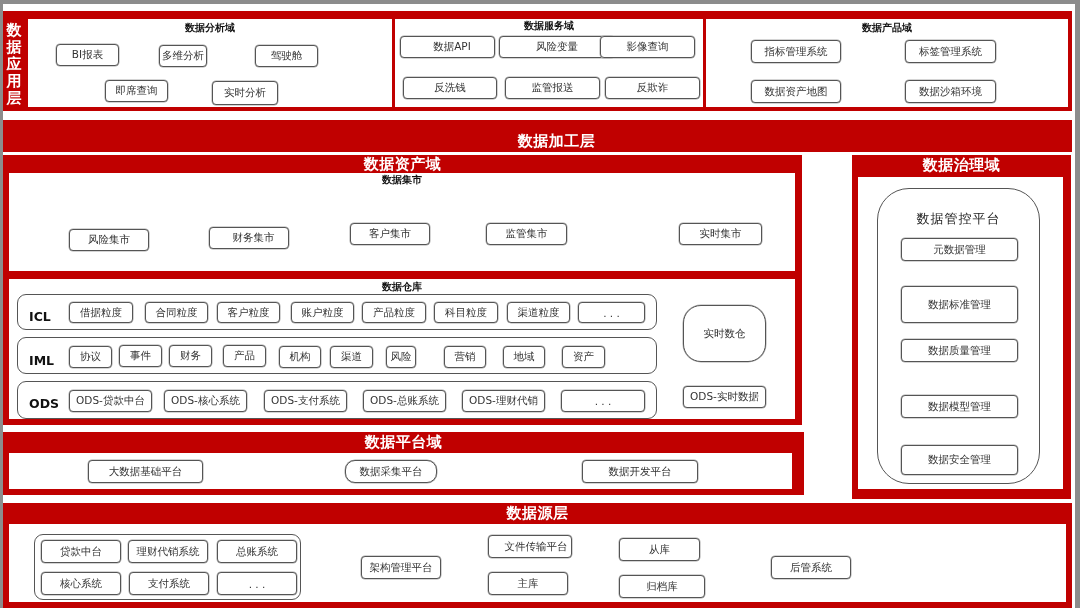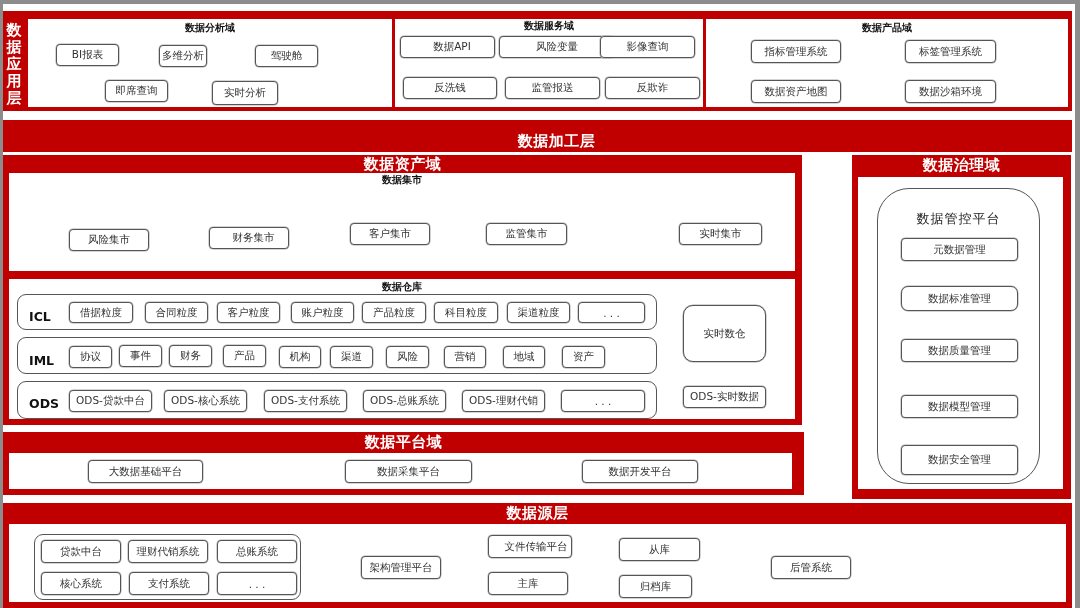--- a/index.html
+++ b/index.html
@@ -128,65 +128,65 @@
 <div class="box" style="left:578px;top:302px;width:67px;height:21px;">. . .</div>
 
 <div class="group" style="left:17px;top:337px;width:640px;height:37px;"></div>
 <div class="row-label" style="left:29px;top:353px;">IML</div>
 <div class="box" style="left:69px;top:346px;width:43px;height:22px;">协议</div>
 <div class="box" style="left:119px;top:345px;width:43px;height:22px;">事件</div>
 <div class="box" style="left:169px;top:345px;width:43px;height:22px;">财务</div>
 <div class="box" style="left:223px;top:345px;width:43px;height:22px;">产品</div>
 <div class="box" style="left:279px;top:346px;width:42px;height:22px;">机构</div>
 <div class="box" style="left:330px;top:346px;width:43px;height:22px;">渠道</div>
-<div class="box" style="left:386px;top:346px;width:43px;height:22px;">风险</div>
+<div class="box" style="left:386px;top:346px;width:30px;height:22px;">风险</div>
 <div class="box" style="left:444px;top:346px;width:42px;height:22px;">营销</div>
 <div class="box" style="left:503px;top:346px;width:42px;height:22px;">地域</div>
 <div class="box" style="left:562px;top:346px;width:43px;height:22px;">资产</div>
 
 <div class="group" style="left:17px;top:381px;width:640px;height:38px;"></div>
 <div class="row-label" style="left:29px;top:396px;">ODS</div>
 <div class="box" style="left:69px;top:390px;width:83px;height:22px;">ODS-贷款中台</div>
 <div class="box" style="left:164px;top:390px;width:83px;height:22px;">ODS-核心系统</div>
 <div class="box" style="left:264px;top:390px;width:83px;height:22px;">ODS-支付系统</div>
 <div class="box" style="left:363px;top:390px;width:83px;height:22px;">ODS-总账系统</div>
 <div class="box" style="left:462px;top:390px;width:83px;height:22px;">ODS-理财代销</div>
 <div class="box" style="left:561px;top:390px;width:84px;height:22px;">. . .</div>
 
-<div class="box" style="left:683px;top:305px;width:83px;height:57px;border-radius:10px;">实时数仓</div>
+<div class="box" style="left:683px;top:305px;width:83px;height:57px;border-radius:18px;">实时数仓</div>
 <div class="box" style="left:683px;top:386px;width:83px;height:22px;">ODS-实时数据</div>
 
 <div class="red" style="left:3px;top:432px;width:801px;height:63px;"></div>
 <div class="band-title" style="left:3px;top:433px;width:801px;">数据平台域</div>
 <div class="white" style="left:9px;top:453px;width:783px;height:36px;"></div>
 <div class="box" style="left:88px;top:460px;width:115px;height:23px;">大数据基础平台</div>
-<div class="box" style="left:345px;top:460px;width:127px;height:23px;">数据采集平台</div>
+<div class="box" style="left:345px;top:460px;width:92px;height:23px;border-radius:10px;">数据采集平台</div>
 <div class="box" style="left:582px;top:460px;width:116px;height:23px;">数据开发平台</div>
 
 <div class="red" style="left:852px;top:155px;width:219px;height:344px;"></div>
 <div class="band-title" style="left:852px;top:156px;width:219px;">数据治理域</div>
 <div class="white" style="left:858px;top:177px;width:205px;height:312px;"></div>
 <div class="group" style="left:877px;top:188px;width:163px;height:296px;border-radius:32px;"></div>
 <div style="position:absolute;left:877px;top:210px;width:163px;text-align:center;font-size:13px;color:#222;letter-spacing:1px;">数据管控平台</div>
 <div class="box" style="left:901px;top:238px;width:117px;height:23px;">元数据管理</div>
-<div class="box" style="left:901px;top:286px;width:117px;height:25px;border-radius:7px;">数据标准管理</div>
+<div class="box" style="left:901px;top:286px;width:117px;height:37px;">数据标准管理</div>
 <div class="box" style="left:901px;top:339px;width:117px;height:23px;">数据质量管理</div>
 <div class="box" style="left:901px;top:395px;width:117px;height:23px;">数据模型管理</div>
 <div class="box" style="left:901px;top:445px;width:117px;height:30px;">数据安全管理</div>
 
 <div class="red" style="left:3px;top:503px;width:1069px;height:105px;"></div>
 <div class="band-title" style="left:3px;top:504px;width:1069px;">数据源层</div>
 <div class="white" style="left:9px;top:524px;width:1057px;height:78px;"></div>
 
 <div class="group" style="left:34px;top:534px;width:267px;height:66px;"></div>
 <div class="box" style="left:41px;top:540px;width:80px;height:23px;">贷款中台</div>
 <div class="box" style="left:128px;top:540px;width:80px;height:23px;">理财代销系统</div>
 <div class="box" style="left:217px;top:540px;width:80px;height:23px;">总账系统</div>
 <div class="box" style="left:41px;top:572px;width:80px;height:23px;">核心系统</div>
 <div class="box" style="left:129px;top:572px;width:80px;height:23px;">支付系统</div>
 <div class="box" style="left:217px;top:572px;width:80px;height:23px;">. . .</div>
 
 <div class="box" style="left:361px;top:556px;width:80px;height:23px;">架构管理平台</div>
 <div class="box" style="left:488px;top:535px;width:84px;height:23px;padding-left:12px;">文件传输平台</div>
 <div class="box" style="left:488px;top:572px;width:80px;height:23px;">主库</div>
 <div class="box" style="left:619px;top:538px;width:81px;height:23px;">从库</div>
-<div class="box" style="left:619px;top:575px;width:73px;height:23px;">归档库</div>
+<div class="box" style="left:619px;top:575px;width:86px;height:23px;">归档库</div>
 <div class="box" style="left:771px;top:556px;width:80px;height:23px;">后管系统</div>
 
 </body></html>

